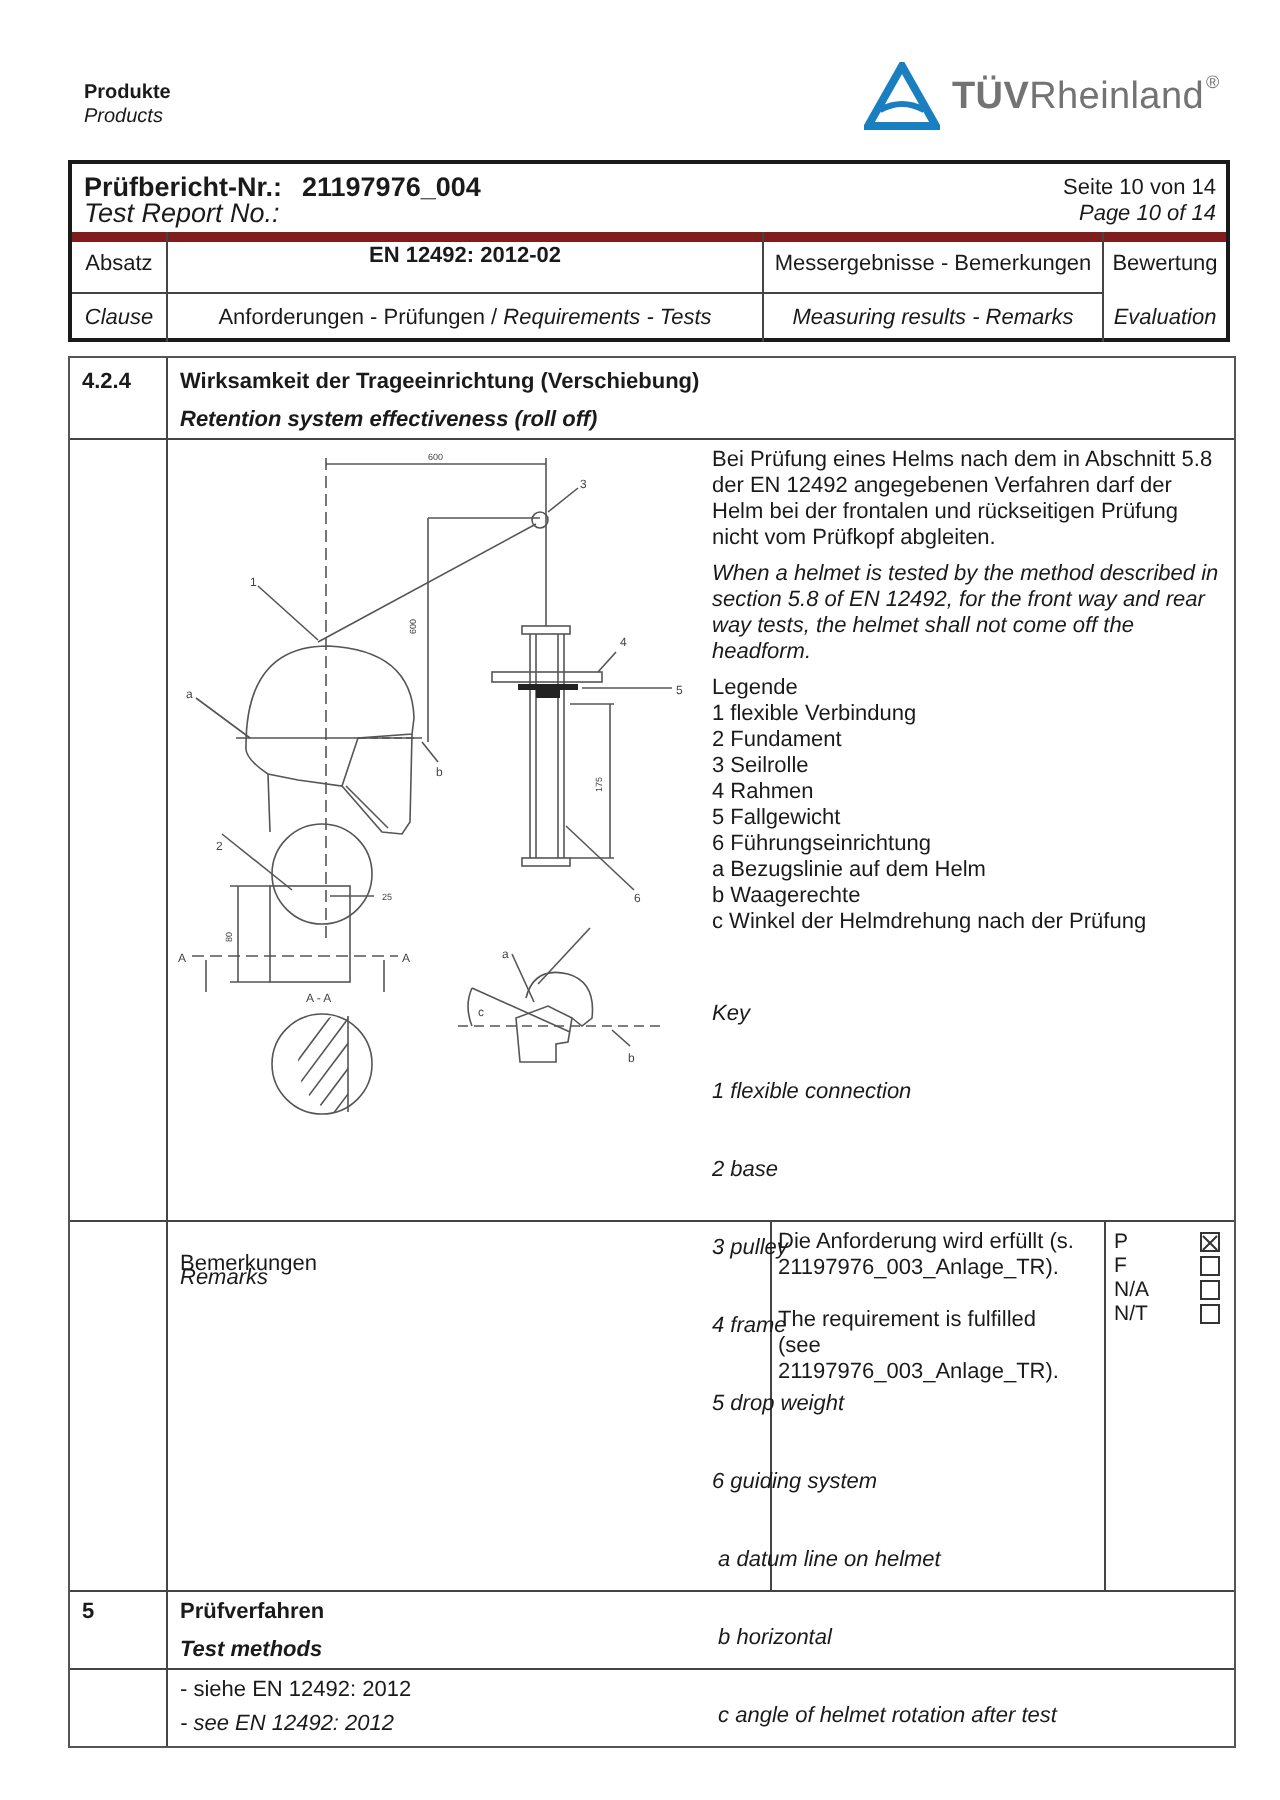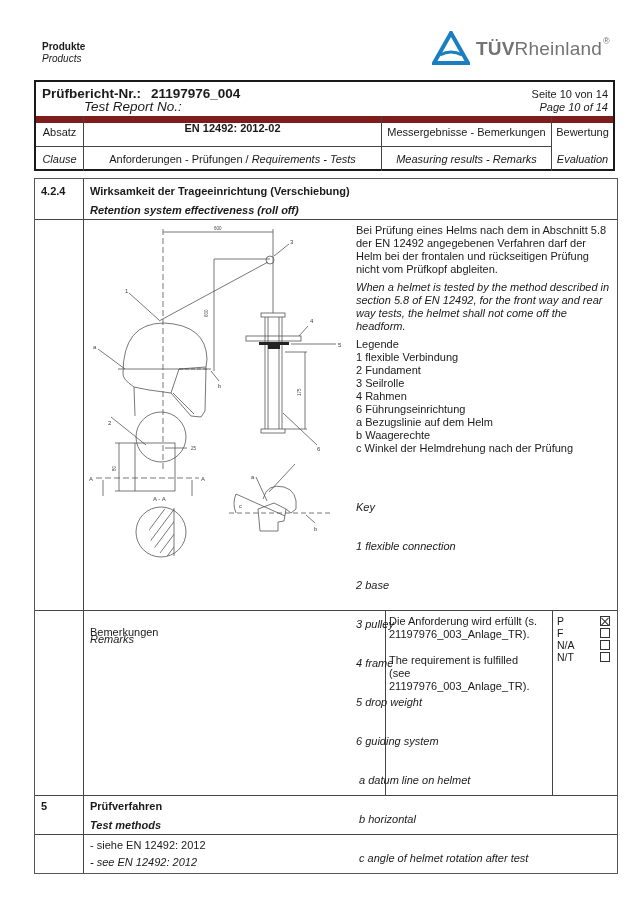--- a/index.html
+++ b/index.html
@@ -11,24 +11,24 @@
 
   
   #products { left:42px; top:41px; font-size:10px; line-height:12px; }
   #logo { left:432px; top:31px; height:36px; }
   #logo svg { position:absolute; left:0; top:0; }
   #logo .brand { position:absolute; left:44px; top:7px; font-size:19px; white-space:nowrap; color:#737373; letter-spacing:0.2px; }
   #logo .brand .r { font-size:9px; vertical-align:top; position:relative; top:-2px; margin-left:1px; }
 
   
   #hdrbox { left:34px; top:80px; width:581px; height:91px; border:2px solid #1a1a1a; box-sizing:border-box; }
-  #hdrbox .row1 { position:absolute; left:0; top:0; right:0; height:34px; border-bottom:7px solid #7f1d1d; }
+  #hdrbox .row1 { position:absolute; left:0; top:0; right:0; height:34px; border-bottom:5px solid #7f1d1d; }
   #hdrbox .rn { position:absolute; left:6px; top:5px; font-size:13.5px; line-height:14px; }
   #hdrbox .rn .num { margin-left:10px; }
-  #hdrbox .rnen { position:absolute; left:6px; top:18px; font-size:13.5px; line-height:14px;margin-left:42px; }
+  #hdrbox .rnen { position:absolute; left:6px; top:18px; font-size:13.5px; line-height:14px; }
   #hdrbox .pg { position:absolute; right:5px; top:6px; font-size:11px; line-height:13px; text-align:right; }
   .hcell { position:absolute; font-size:11px; display:flex; align-items:center; justify-content:center; box-sizing:border-box; }
   .vline { position:absolute; width:0; border-left:1px solid #444; }
   .hline { position:absolute; height:0; border-top:1px solid #444; }
 
   
   #sec { left:34px; top:178px; width:584px; height:696px; border:1px solid #555; box-sizing:border-box; }
   .txt { position:absolute; font-size:11px; line-height:13px; }
   .legend div { font-size:11px; line-height:13px; white-space:nowrap; }
   .chk { display:inline-block; width:10px; height:10px; border:1px solid #333; box-sizing:border-box; position:relative; }
@@ -104,20 +104,21 @@
 
   <div class="txt" style="left:321px; top:45px; width:258px;">Bei Prüfung eines Helms nach dem in Abschnitt 5.8 der EN 12492 angegebenen Verfahren darf der Helm bei der frontalen und rückseitigen Prüfung nicht vom Prüfkopf abgleiten.</div>
   <div class="txt i" style="left:321px; top:102px; width:258px;">When a helmet is tested by the method described in section 5.8 of EN 12492, for the front way and rear way tests, the helmet shall not come off the headform.</div>
 
   <div class="legend txt" style="left:321px; top:159px;">
     <div>Legende</div>
     <div>1 flexible Verbindung</div>
     <div>2 Fundament</div>
     <div>3 Seilrolle</div>
     <div>4 Rahmen</div>
+    <div>5 Fallgewicht</div>
     <div>6 Führungseinrichtung</div>
     <div>a Bezugslinie auf dem Helm</div>
     <div>b Waagerechte</div>
     <div>c Winkel der Helmdrehung nach der Prüfung</div>
   </div>
   <div class="legend txt i" style="left:321px; top:296px; white-space:pre;">
     <div>Key</div>
     <div>1 flexible connection</div>
     <div>2 base</div>
     <div>3 pulley</div>

